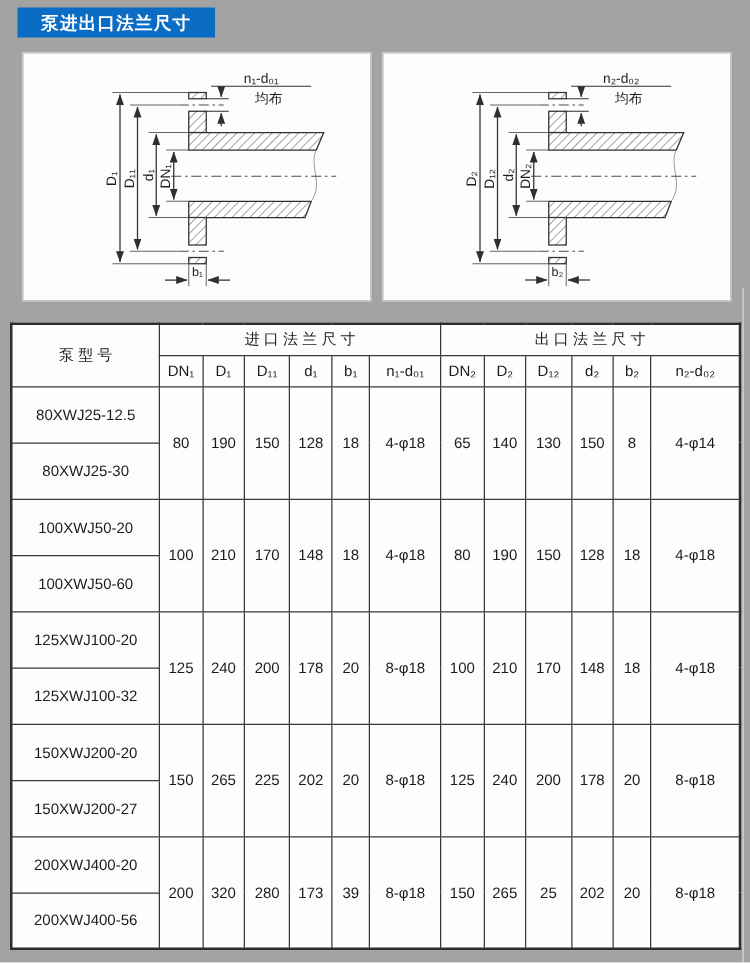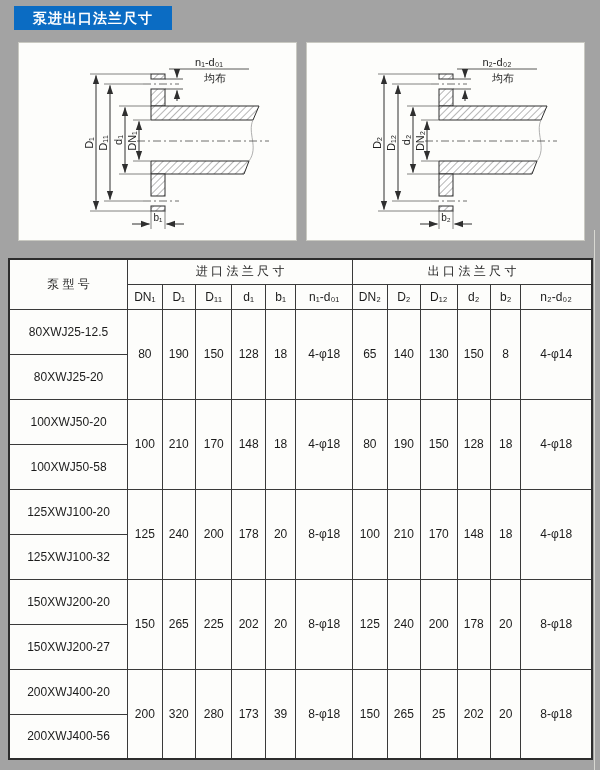--- a/index.html
+++ b/index.html
@@ -199,40 +199,40 @@
         <td rowspan="2">18</td>
         <td rowspan="2">4-φ18</td>
         <td rowspan="2">65</td>
         <td rowspan="2">140</td>
         <td rowspan="2">130</td>
         <td rowspan="2">150</td>
         <td rowspan="2">8</td>
         <td rowspan="2">4-φ14</td>
       </tr>
       <tr>
-        <td class="model">80XWJ25-20</td>
+        <td class="model">80XWJ25-30</td>
       </tr>
 
       <tr>
         <td class="model">100XWJ50-20</td>
         <td rowspan="2">100</td>
         <td rowspan="2">210</td>
         <td rowspan="2">170</td>
         <td rowspan="2">148</td>
         <td rowspan="2">18</td>
         <td rowspan="2">4-φ18</td>
         <td rowspan="2">80</td>
         <td rowspan="2">190</td>
         <td rowspan="2">150</td>
         <td rowspan="2">128</td>
         <td rowspan="2">18</td>
         <td rowspan="2">4-φ18</td>
       </tr>
       <tr>
-        <td class="model">100XWJ50-58</td>
+        <td class="model">100XWJ50-60</td>
       </tr>
 
       <tr>
         <td class="model">125XWJ100-20</td>
         <td rowspan="2">125</td>
         <td rowspan="2">240</td>
         <td rowspan="2">200</td>
         <td rowspan="2">178</td>
         <td rowspan="2">20</td>
         <td rowspan="2">8-φ18</td>

